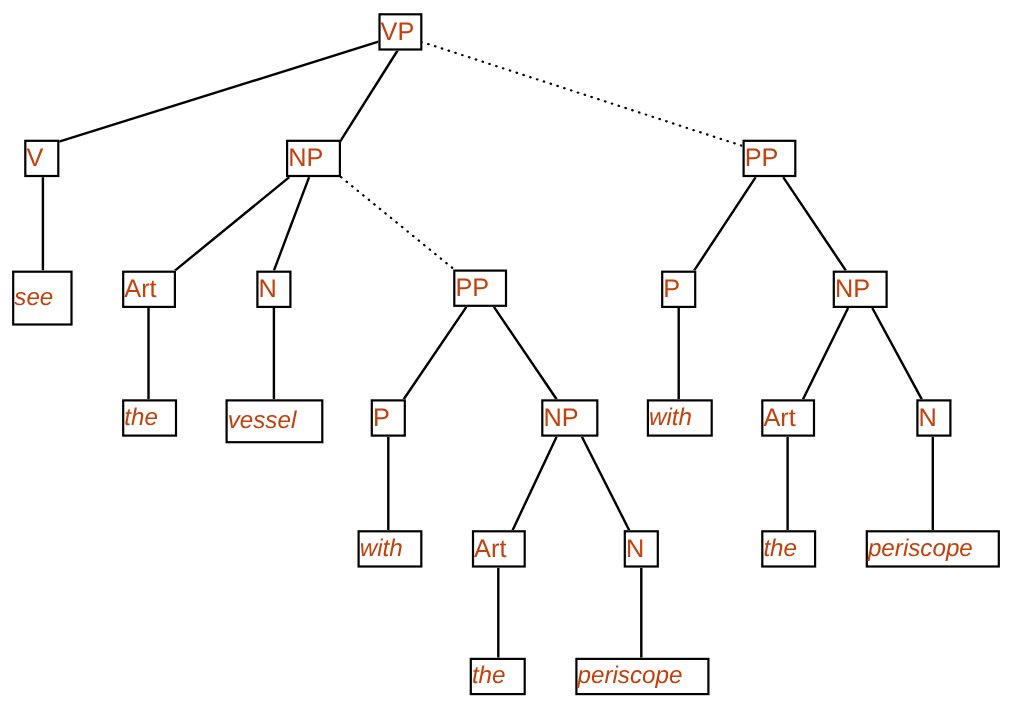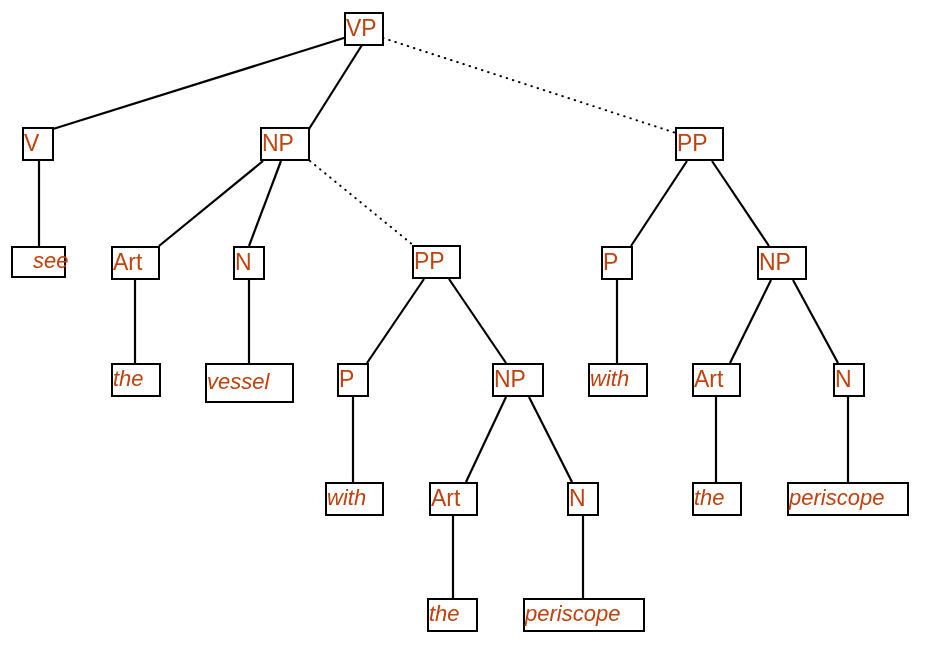--- a/index.html
+++ b/index.html
@@ -84,21 +84,21 @@
       </div>
       <div class="node cat" style="left: 22px; top: 127px; width: 32px; height: 34px;">
         <span class="lbl">V</span>
       </div>
       <div class="node cat" style="left: 260px; top: 127px; width: 50px; height: 34px;">
         <span class="lbl">NP</span>
       </div>
       <div class="node cat" style="left: 675px; top: 127px; width: 49px; height: 34px;">
         <span class="lbl">PP</span>
       </div>
-      <div class="node leaf" style="left: 11px; top: 246px; width: 55px; height: 32px; padding-left: 20px;">
+      <div class="node leaf" style="left: 11px; top: 246px; width: 55px; height: 50px;">
         <span class="lbl">see</span>
       </div>
       <div class="node cat" style="left: 111px; top: 246px; width: 49px; height: 34px;">
         <span class="lbl">Art</span>
       </div>
       <div class="node cat" style="left: 233px; top: 246px; width: 32px; height: 34px;">
         <span class="lbl">N</span>
       </div>
       <div class="node cat" style="left: 412px; top: 245px; width: 49px; height: 34px;">
         <span class="lbl">PP</span>

